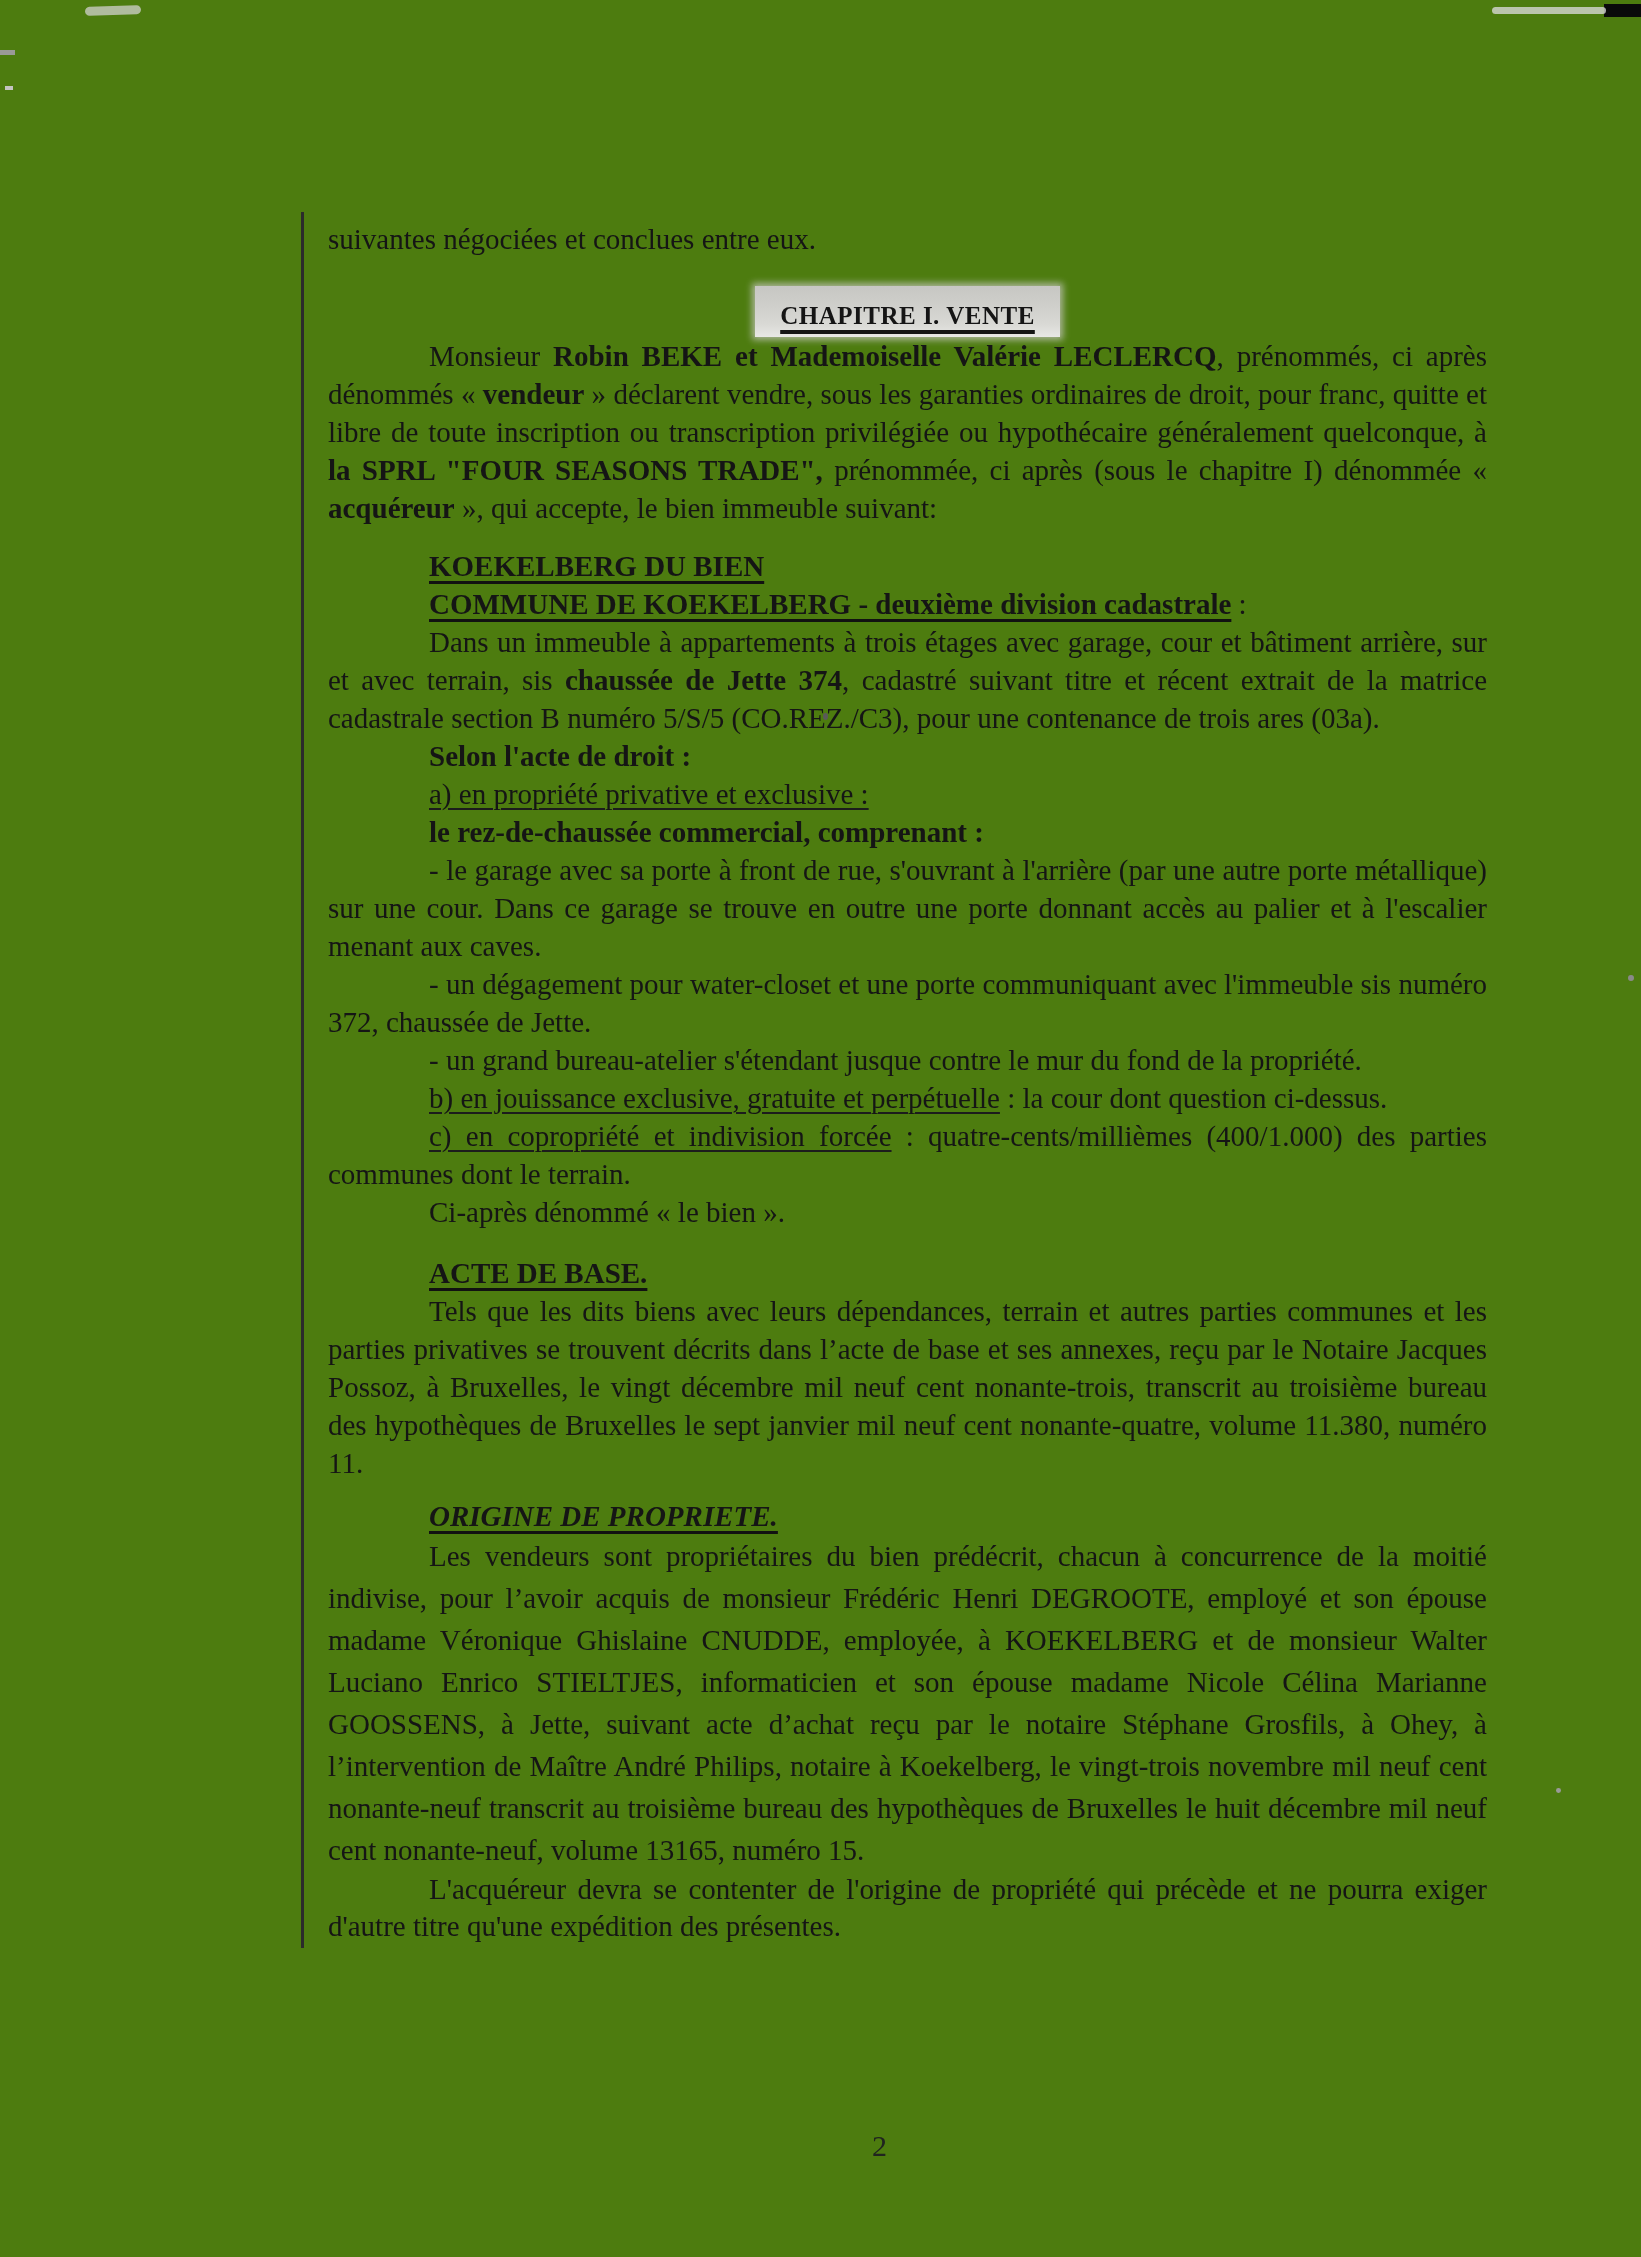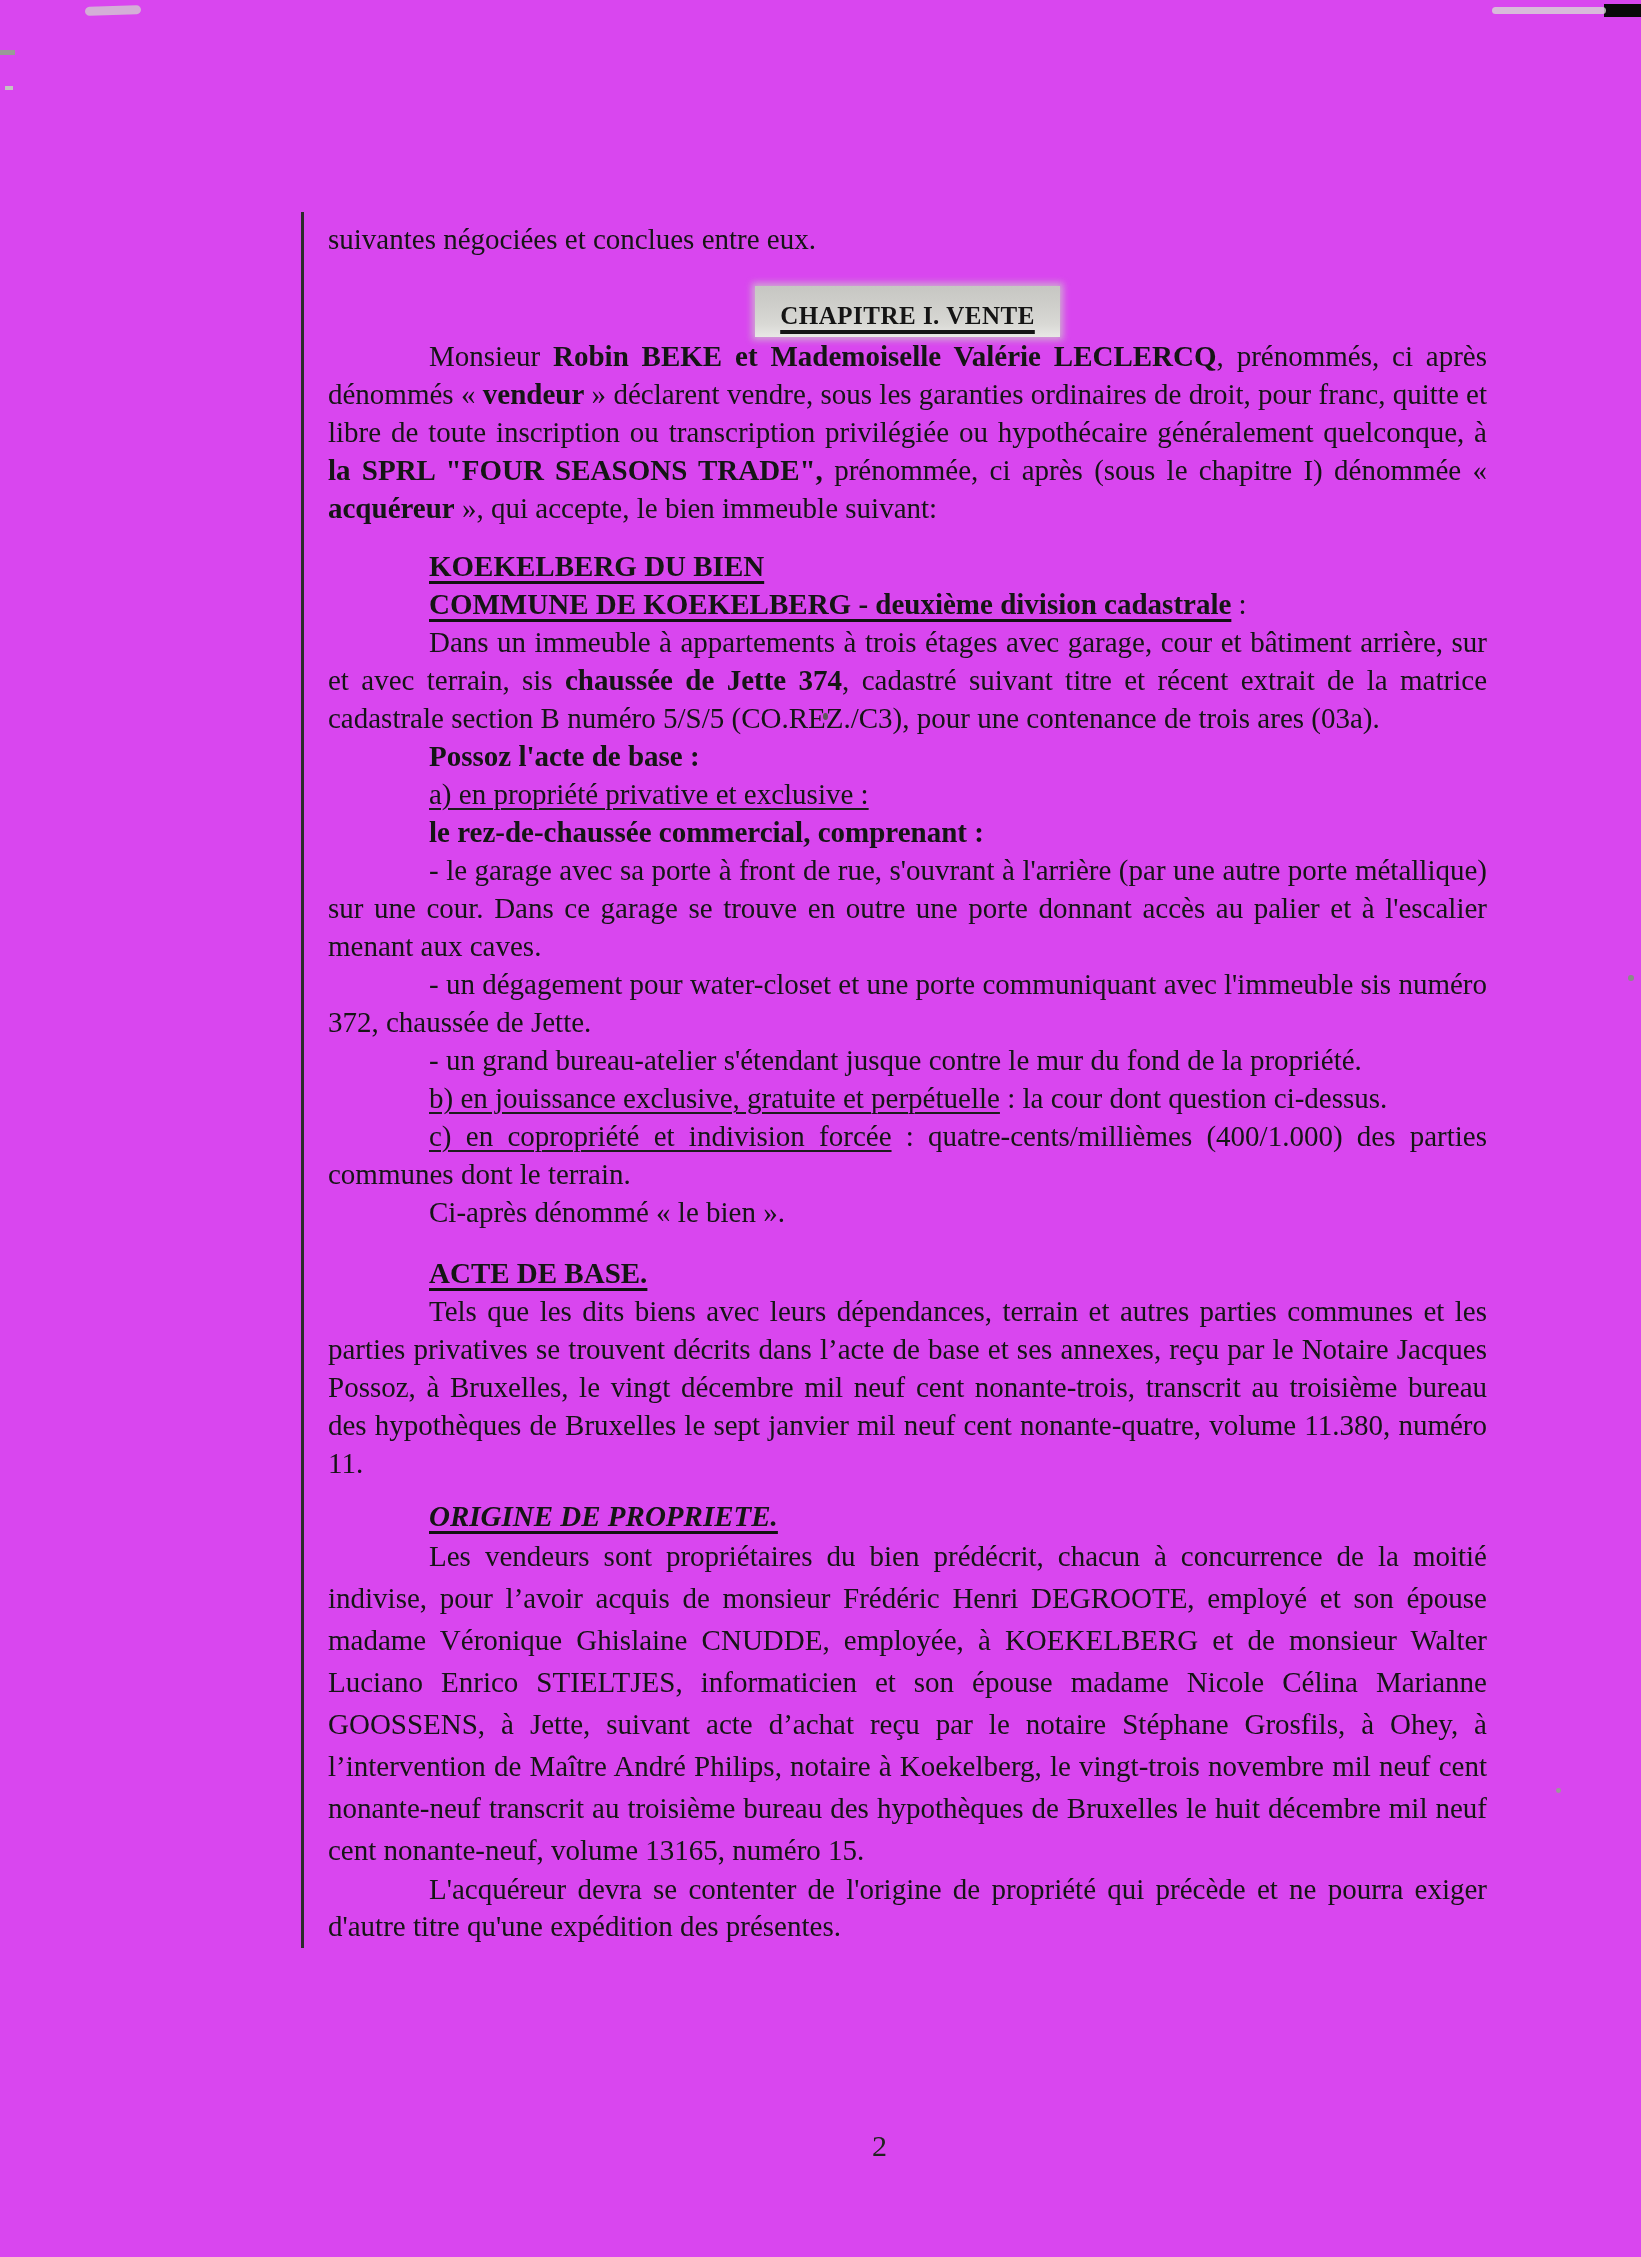--- a/index.html
+++ b/index.html
@@ -7,21 +7,21 @@
     padding: 0;
     background: #ffffff;
     width: 1641px;
     height: 2257px;
     overflow: hidden;
   }
   .scan {
     position: relative;
     width: 1641px;
     height: 2257px;
-    background: #d946ef;
+    background: #4d7c0f;
     font-family: "Liberation Serif", serif;
     font-size: 29px;
     line-height: 38px;
     color: #151515;
   }
   
   .margin-rule {
     position: absolute;
     left: 301px;
     top: 212px;
@@ -119,21 +119,21 @@
     <p class="center mt29"><span class="chapter-title">CHAPITRE I. VENTE</span></p>
 
     <p><span>Monsieur </span><b>Robin BEKE et Mademoiselle Valérie LECLERCQ</b><span>, prénommés, ci après dénommés « </span><b>vendeur</b><span> » déclarent vendre, sous les garanties ordinaires de droit, pour franc, quitte et libre de toute inscription ou transcription privilégiée ou hypothécaire généralement quelconque, à </span><b>la SPRL "FOUR SEASONS TRADE",</b><span> prénommée, ci après (sous le chapitre I) dénommée « </span><b>acquéreur</b><span> », qui accepte, le bien immeuble suivant:</span></p>
 
     <p class="mt20"><span class="hu">KOEKELBERG DU BIEN</span></p>
 
     <p><span class="hu">COMMUNE DE KOEKELBERG - deuxième division cadastrale</span><span> :</span></p>
 
     <p><span>Dans un immeuble à appartements à trois étages avec garage, cour et bâtiment arrière, sur et avec terrain, sis </span><b>chaussée de Jette 374</b><span>, cadastré suivant titre et récent extrait de la matrice cadastrale section B numéro 5/S/5 (CO.REZ./C3), pour une contenance de trois ares (03a).</span></p>
 
-    <p><b>Possoz l'acte de base :</b></p>
+    <p><b>Selon l'acte de droit :</b></p>
 
     <p><span class="u">a) en propriété privative et exclusive :</span></p>
 
     <p><b>le rez-de-chaussée commercial, comprenant :</b></p>
 
     <p>- le garage avec sa porte à front de rue, s'ouvrant à l'arrière (par une autre porte métallique) sur une cour. Dans ce garage se trouve en outre une porte donnant accès au palier et à l'escalier menant aux caves.</p>
 
     <p>- un dégagement pour water-closet et une porte communiquant avec l'immeuble sis numéro 372, chaussée de Jette.</p>
 
     <p>- un grand bureau-atelier s'étendant jusque contre le mur du fond de la propriété.</p>

